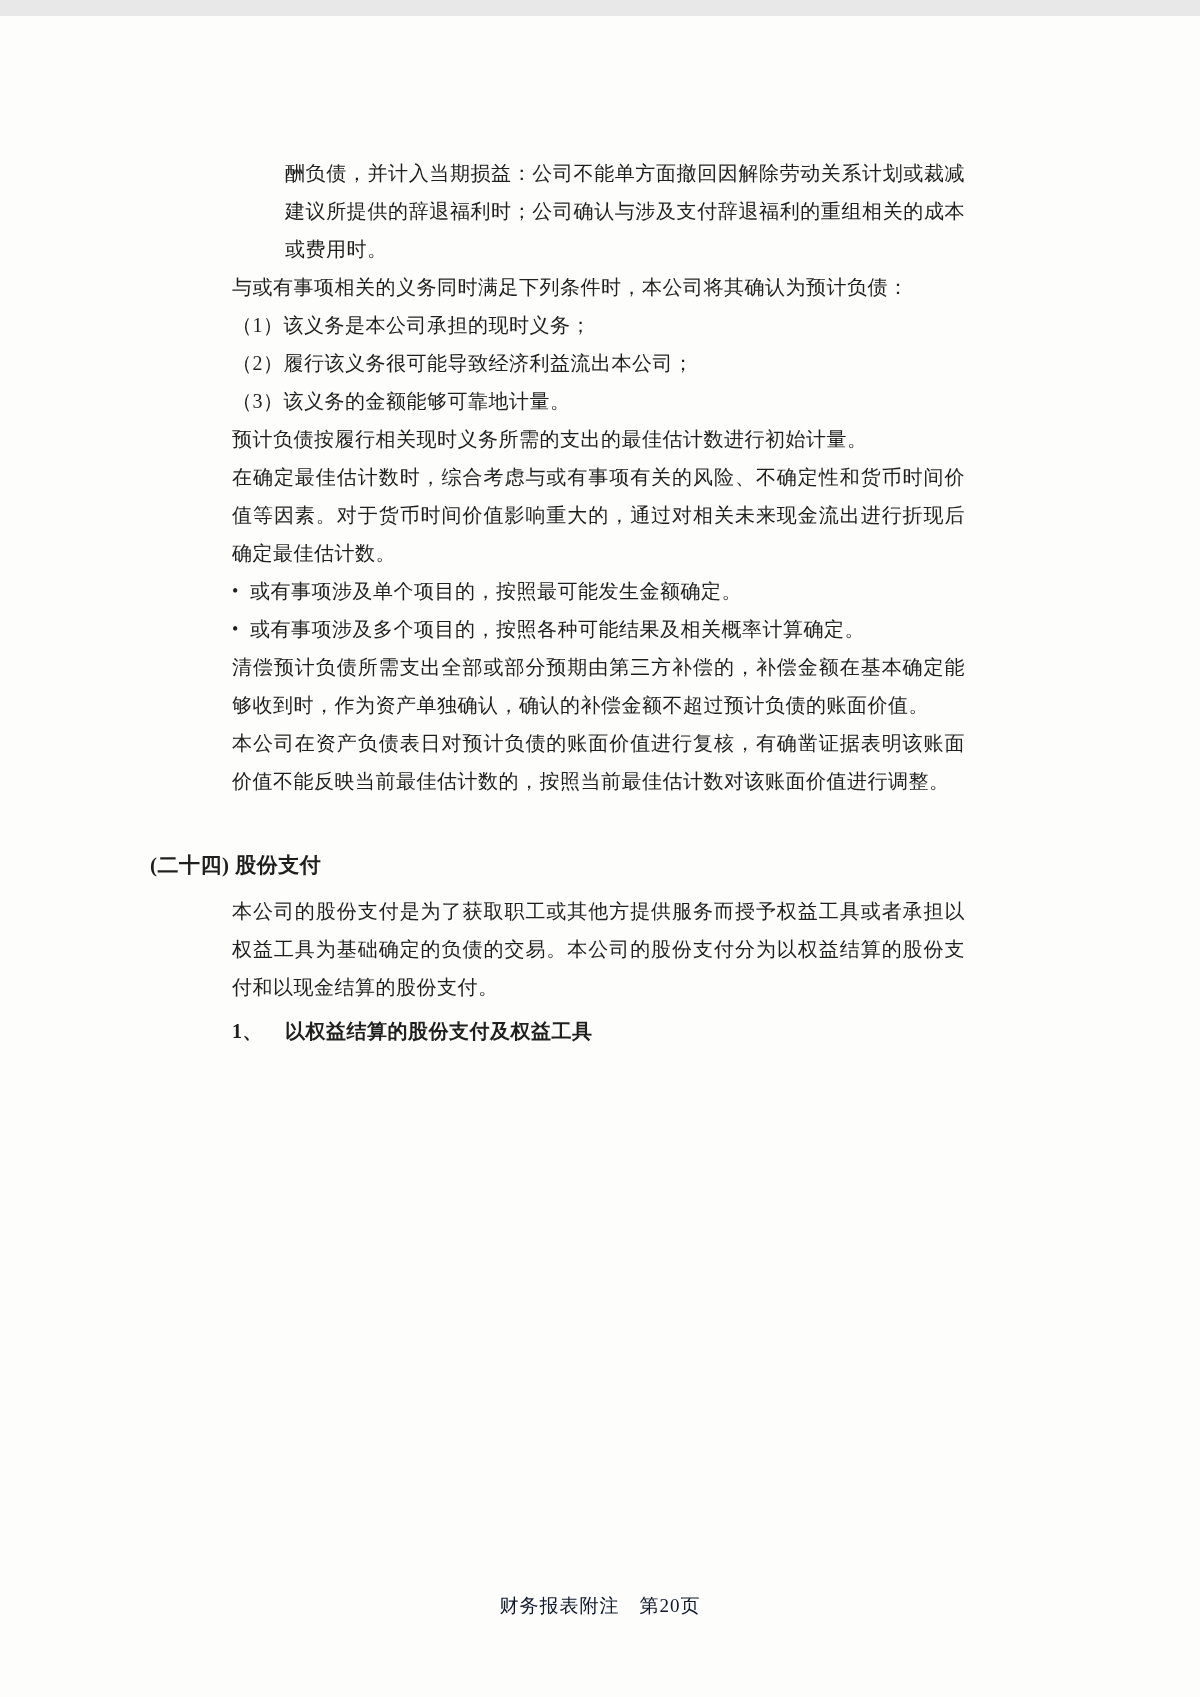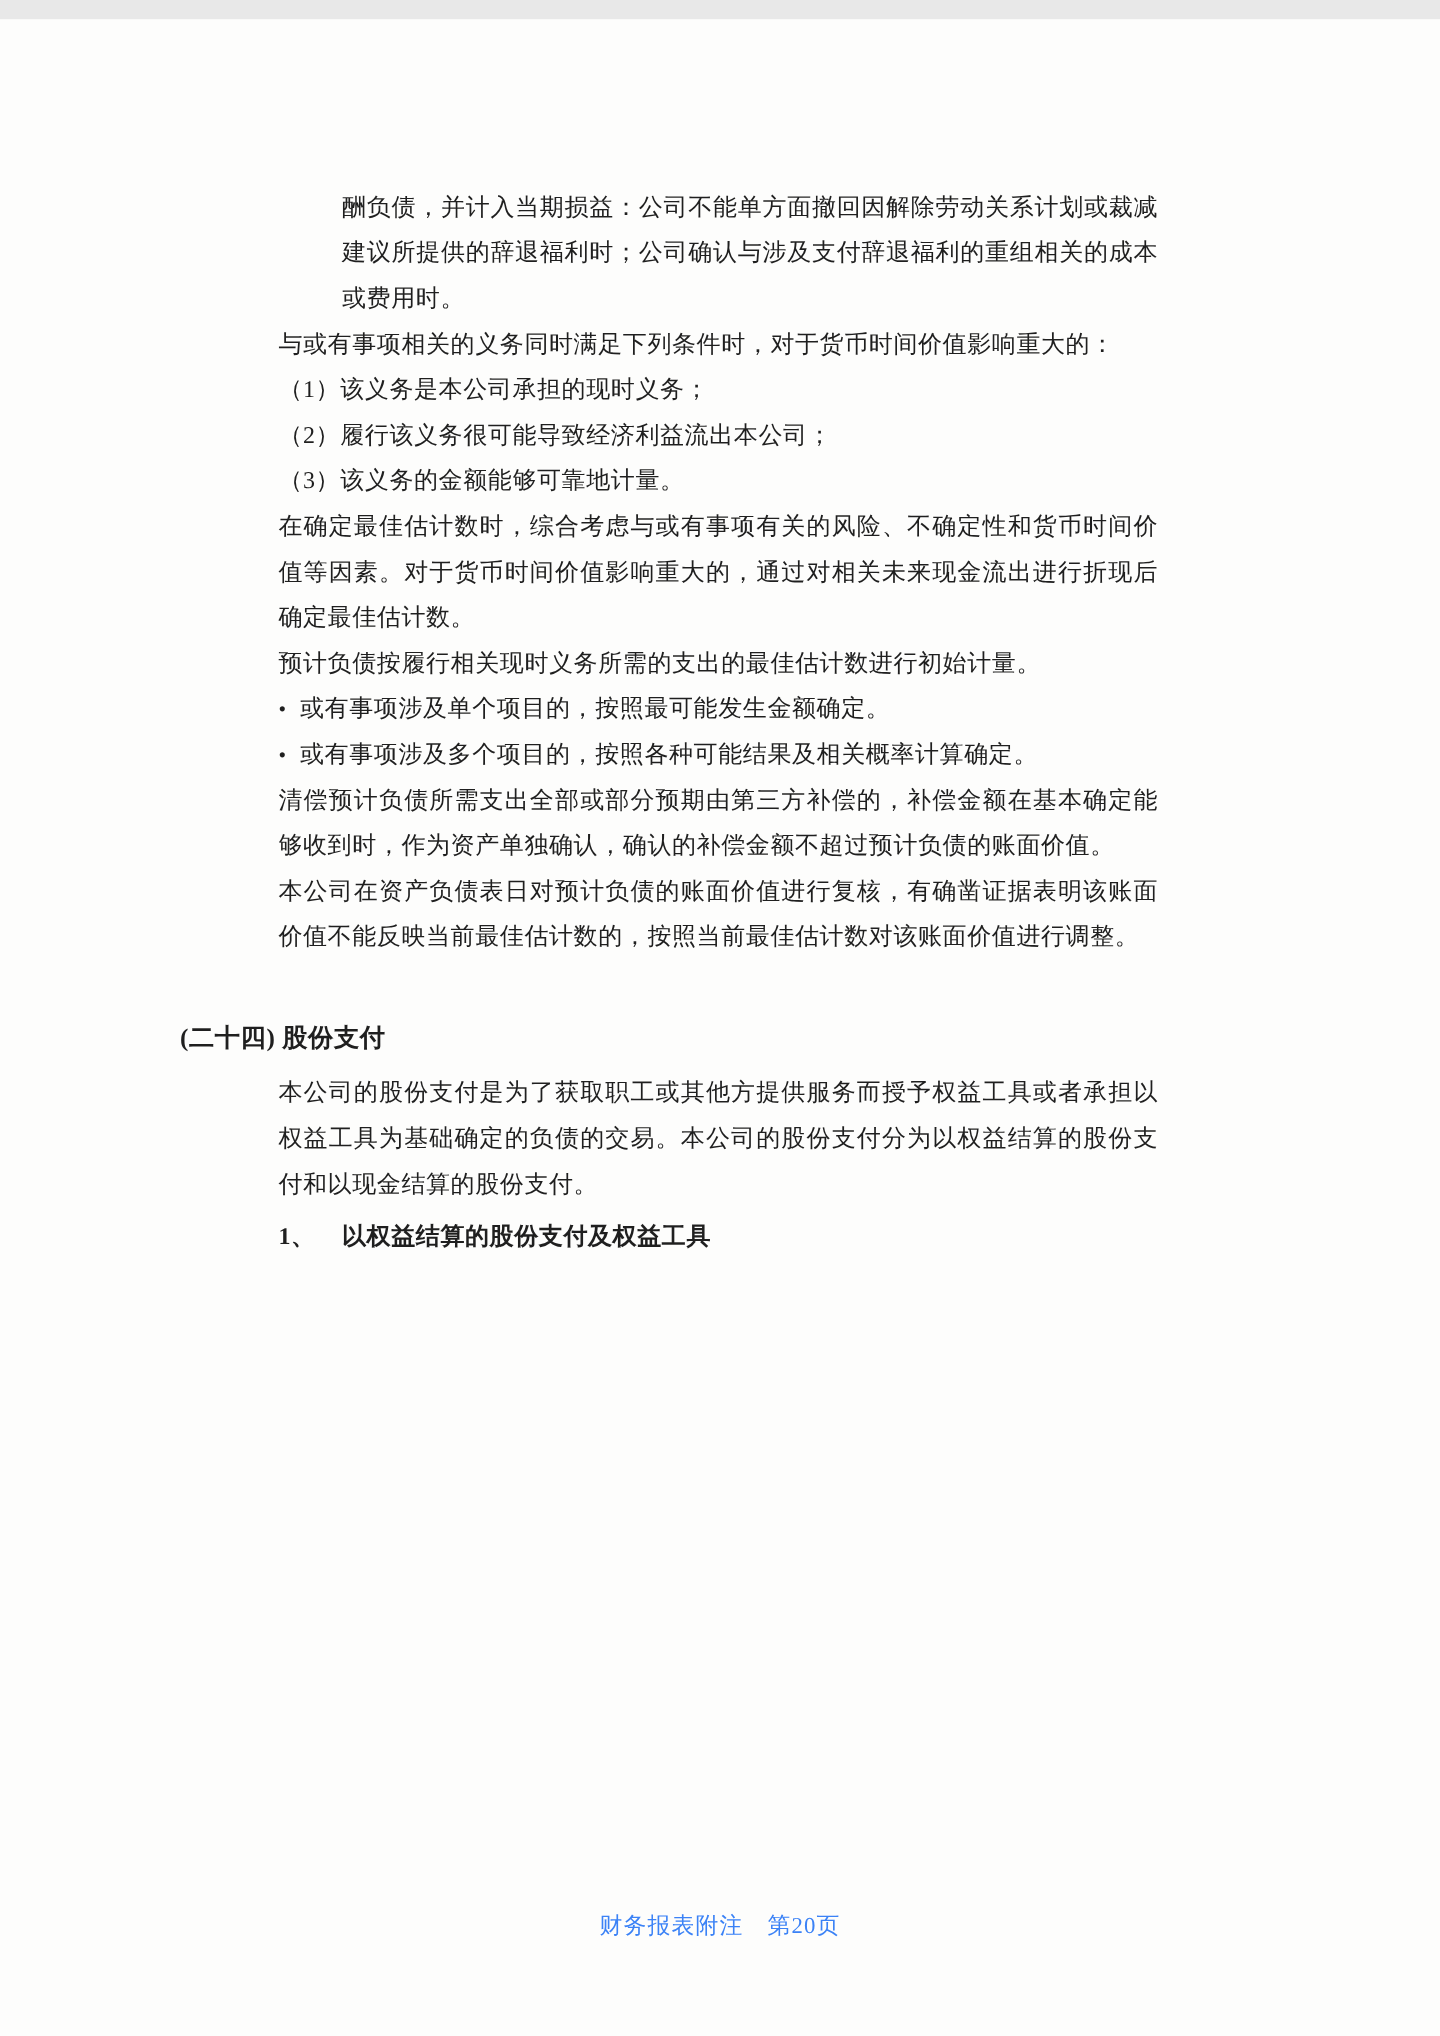--- a/index.html
+++ b/index.html
@@ -58,38 +58,38 @@
   }
   .bullet-text { flex: 1; }
   .page-footer {
     position: absolute;
     left: 0;
     bottom: 95px;
     width: 100%;
     text-align: center;
     font-size: 19px;
     line-height: 24px;
-    color: #3b82f6;
+    color: #0f172a;
     letter-spacing: 1px;
   }
 </style>
 </head>
 <body>
 
 <div class="page">
 
   <p class="para indent-2">酬负债，并计入当期损益：公司不能单方面撤回因解除劳动关系计划或裁减建议所提供的辞退福利时；公司确认与涉及支付辞退福利的重组相关的成本或费用时。</p>
 
 
-  <p class="para indent-1">与或有事项相关的义务同时满足下列条件时，对于货币时间价值影响重大的：</p>
+  <p class="para indent-1">与或有事项相关的义务同时满足下列条件时，本公司将其确认为预计负债：</p>
   <p class="para indent-1">（1）该义务是本公司承担的现时义务；</p>
   <p class="para indent-1">（2）履行该义务很可能导致经济利益流出本公司；</p>
   <p class="para indent-1">（3）该义务的金额能够可靠地计量。</p>
+  <p class="para indent-1">预计负债按履行相关现时义务所需的支出的最佳估计数进行初始计量。</p>
   <p class="para indent-1">在确定最佳估计数时，综合考虑与或有事项有关的风险、不确定性和货币时间价值等因素。对于货币时间价值影响重大的，通过对相关未来现金流出进行折现后确定最佳估计数。</p>
-  <p class="para indent-1">预计负债按履行相关现时义务所需的支出的最佳估计数进行初始计量。</p>
 
   <div class="para indent-1 bullet-row">
     <span class="bullet-glyph">•</span>
     <span class="bullet-text">或有事项涉及单个项目的，按照最可能发生金额确定。</span>
   </div>
   <div class="para indent-1 bullet-row">
     <span class="bullet-glyph">•</span>
     <span class="bullet-text">或有事项涉及多个项目的，按照各种可能结果及相关概率计算确定。</span>
   </div>
 

